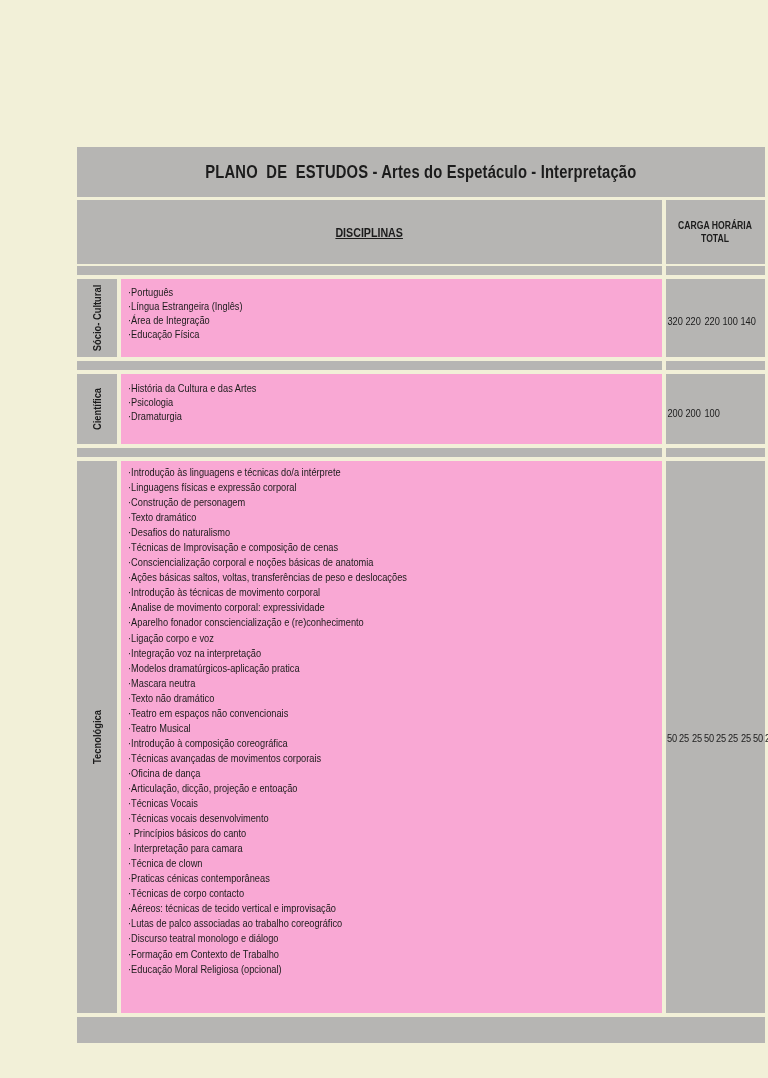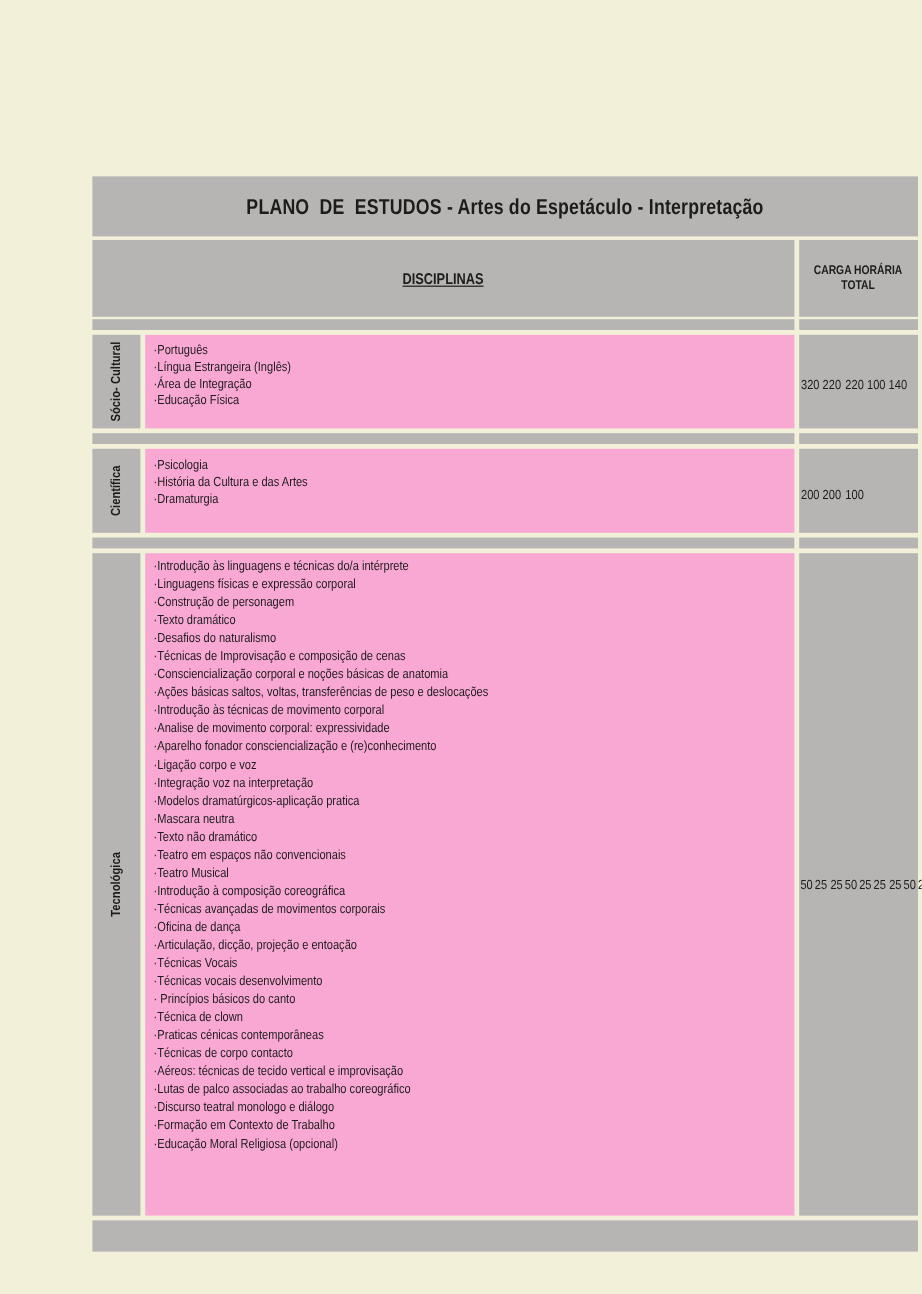--- a/index.html
+++ b/index.html
@@ -97,22 +97,22 @@
       </div>
       <div class="split-row spacer-row">
         <div class="left gray"></div>
         <div class="right gray"></div>
       </div>
       <div class="section sec1">
         <div class="cat-cell gray">
           <span class="cat-label">Científica</span>
         </div>
         <div class="disc-cell cream-cell">
+          <div class="disc-row"><span class="cond">·História da Cultura e das Artes</span></div>
           <div class="disc-row"><span class="cond">·Psicologia</span></div>
-          <div class="disc-row"><span class="cond">·História da Cultura e das Artes</span></div>
           <div class="disc-row"><span class="cond">·Dramaturgia</span></div>
         </div>
         <div class="hours-cell gray">
           <div class="hours-row"><span class="cond">200</span></div>
           <div class="hours-row"><span class="cond">200</span></div>
           <div class="hours-row"><span class="cond">100</span></div>
         </div>
       </div>
       <div class="split-row spacer-row">
         <div class="left gray"></div>
@@ -141,20 +141,21 @@
           <div class="disc-row"><span class="cond">·Texto não dramático</span></div>
           <div class="disc-row"><span class="cond">·Teatro em espaços não convencionais</span></div>
           <div class="disc-row"><span class="cond">·Teatro Musical</span></div>
           <div class="disc-row"><span class="cond">·Introdução à composição coreográfica</span></div>
           <div class="disc-row"><span class="cond">·Técnicas avançadas de movimentos corporais</span></div>
           <div class="disc-row"><span class="cond">·Oficina de dança</span></div>
           <div class="disc-row"><span class="cond">·Articulação, dicção, projeção e entoação</span></div>
           <div class="disc-row"><span class="cond">·Técnicas Vocais</span></div>
           <div class="disc-row"><span class="cond">·Técnicas vocais desenvolvimento</span></div>
           <div class="disc-row"><span class="cond">· Princípios básicos do canto</span></div>
+          <div class="disc-row"><span class="cond">· Interpretação para camara</span></div>
           <div class="disc-row"><span class="cond">·Técnica de clown</span></div>
           <div class="disc-row"><span class="cond">·Praticas cénicas contemporâneas</span></div>
           <div class="disc-row"><span class="cond">·Técnicas de corpo contacto</span></div>
           <div class="disc-row"><span class="cond">·Aéreos: técnicas de tecido vertical e improvisação</span></div>
           <div class="disc-row"><span class="cond">·Lutas de palco associadas ao trabalho coreográfico</span></div>
           <div class="disc-row"><span class="cond">·Discurso teatral monologo e diálogo</span></div>
           <div class="disc-row"><span class="cond">·Formação em Contexto de Trabalho</span></div>
           <div class="disc-row"><span class="cond">·Educação Moral Religiosa (opcional)</span></div>
         </div>
         <div class="hours-cell gray">

